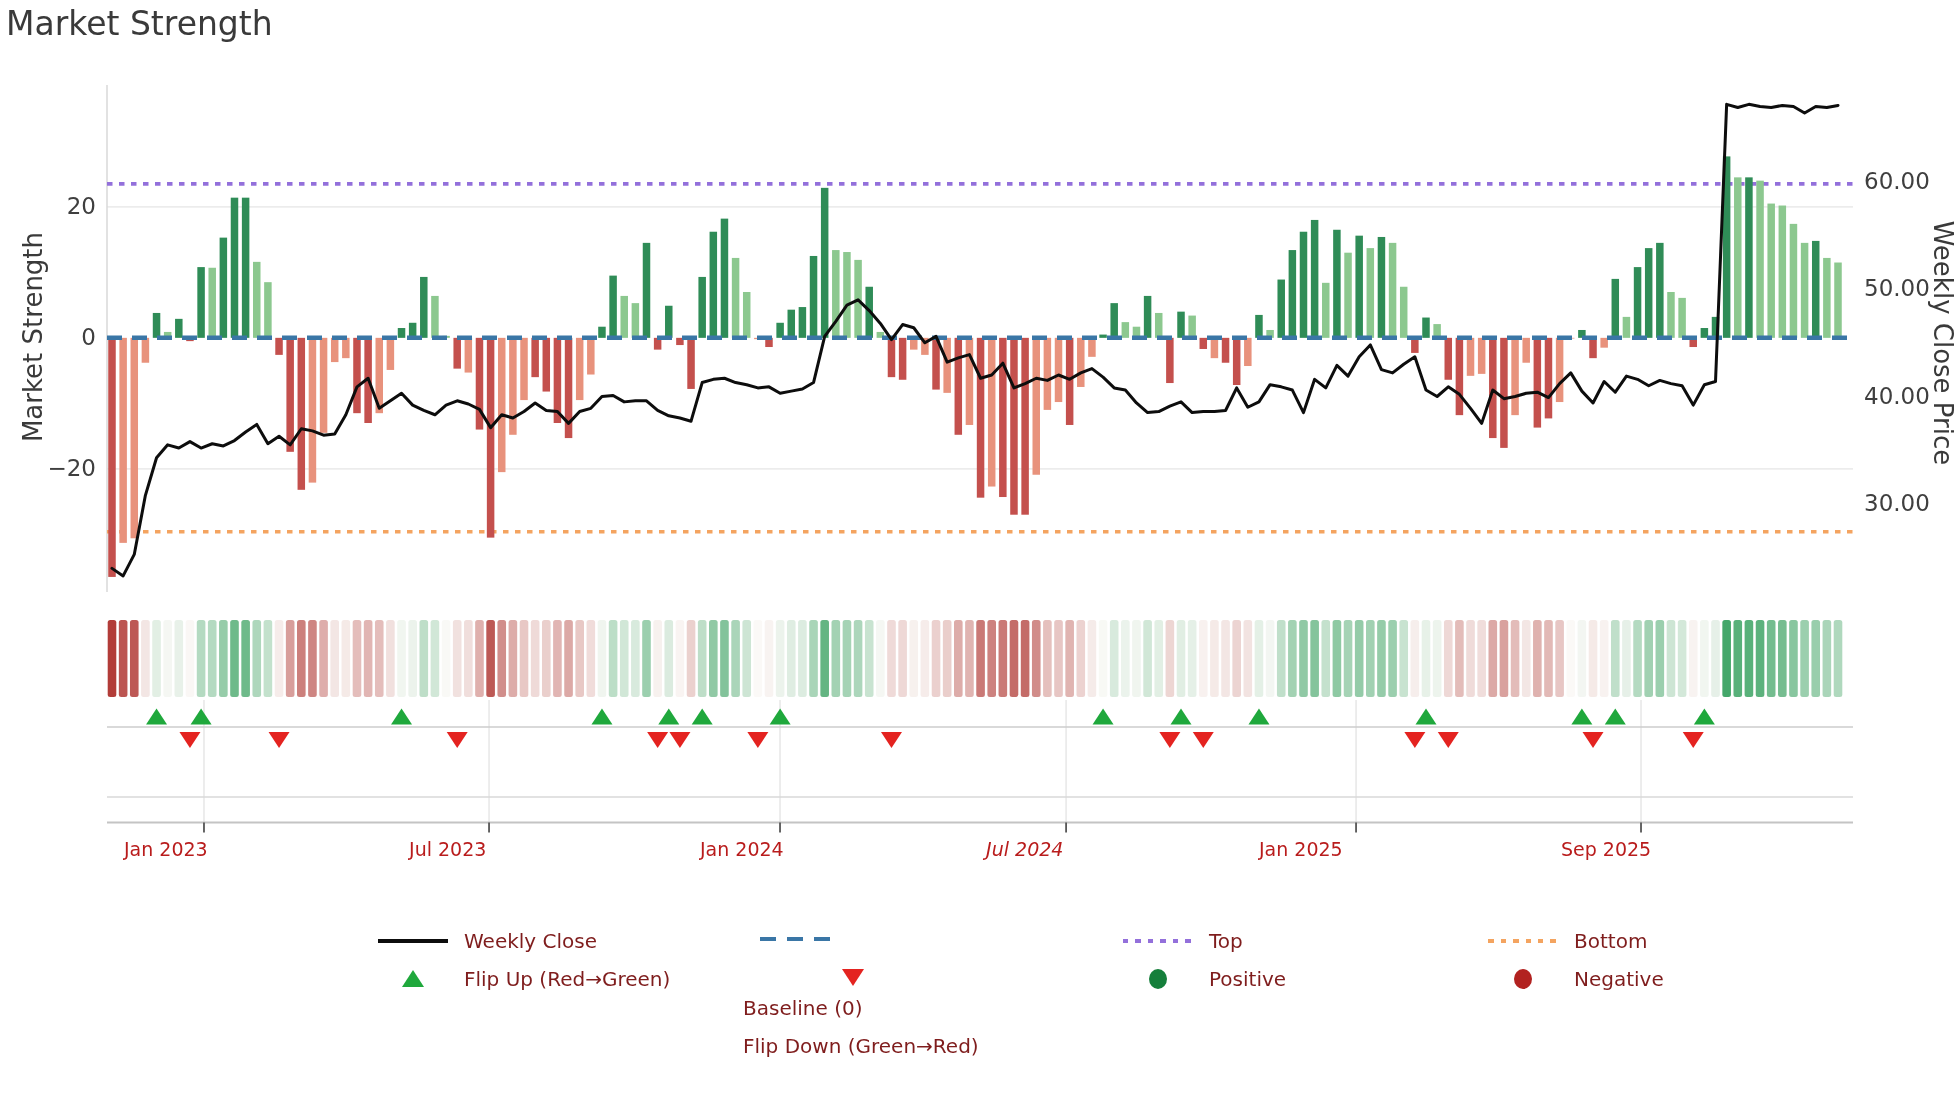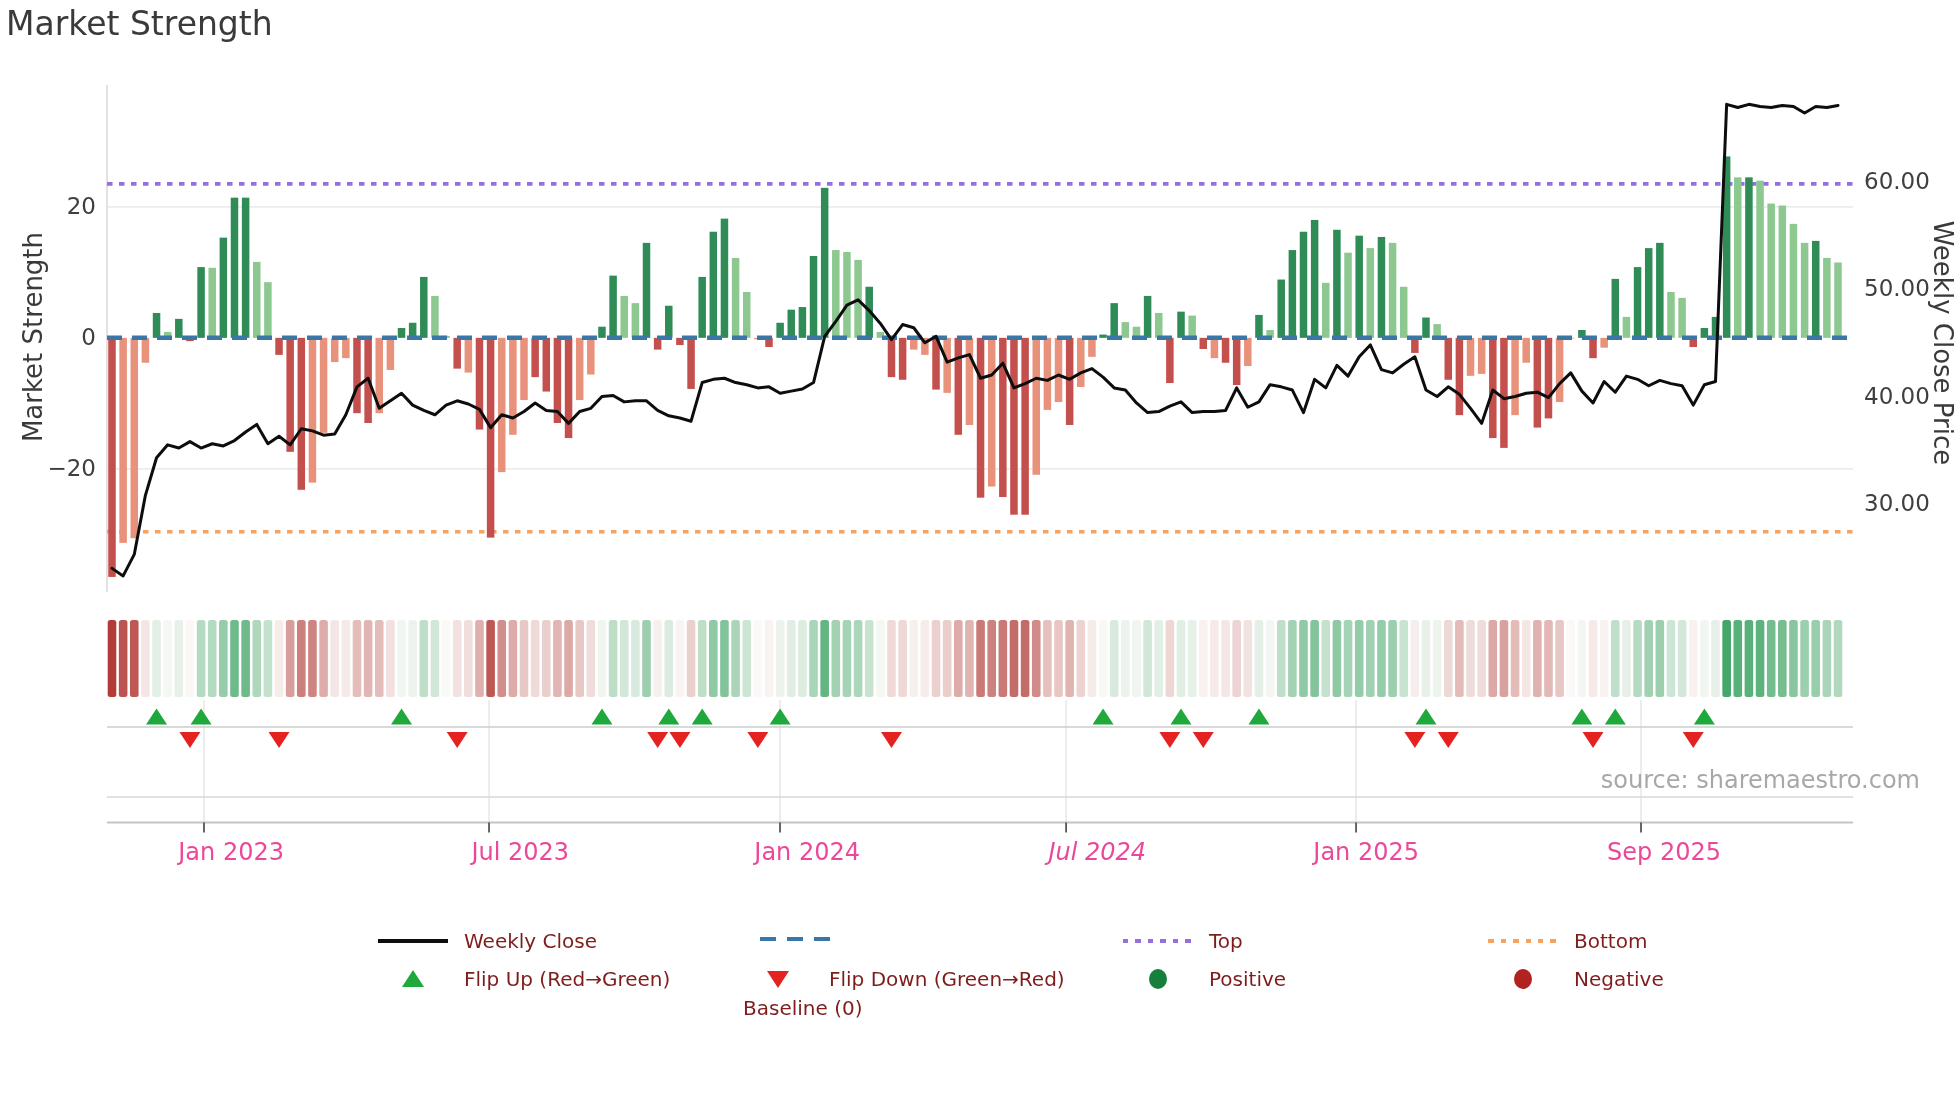--- a/index.html
+++ b/index.html
@@ -6,21 +6,21 @@
   #app{position:relative;width:1960px;height:1102px;background:#fff;overflow:hidden;
        font-family:"DejaVu Sans","Liberation Sans",sans-serif;}
   .abs{position:absolute;}
   #page-title{left:6px;top:4px;font-size:33px;color:#3a3a3a;}
   #ylabel-left{left:-112px;top:322px;width:290px;text-align:center;font-size:26px;color:#3a3a3a;
                transform:rotate(-90deg);}
   #ylabel-right{left:1798px;top:328px;width:290px;text-align:center;font-size:26px;color:#3a3a3a;
                 transform:rotate(90deg);}
   .ytick{position:absolute;width:90px;text-align:right;font-size:23px;color:#3f3f3f;}
   .ptick{position:absolute;width:110px;text-align:left;font-size:23px;color:#3f3f3f;}
-  .xtick{position:absolute;width:160px;text-align:right;font-size:24px;color:#ec4899;}
+  .xtick{position:absolute;width:160px;text-align:left;font-size:19px;color:#b91c1c;}
   #source-note{right:40px;top:766px;font-size:24px;color:#a8a8a8;}
   .legend-item{position:absolute;height:30px;display:flex;align-items:center;}
   .legend-label{font-size:20px;color:#7f1d1d;white-space:nowrap;}
   .swatch-holder{width:70px;height:26px;position:relative;margin-right:16px;flex:0 0 70px;}
   .sw-line{position:absolute;left:0;top:11px;width:70px;height:4px;}
   .sw-tri-up{position:absolute;left:24px;top:4px;width:0;height:0;
              border-left:11px solid transparent;border-right:11px solid transparent;}
   .sw-tri-dn{position:absolute;left:24px;top:5px;width:0;height:0;
              border-left:11px solid transparent;border-right:11px solid transparent;}
   .sw-circle{position:absolute;left:26px;top:3px;width:18px;height:20px;border-radius:50%;}
@@ -418,21 +418,20 @@
     </div>
   <div id="x-ticks">
       <div class="xtick" style="left:123.97909677419352px;top:838px;">Jan 2023</div>
       <div class="xtick" style="left:409.0474838709677px;top:838px;">Jul 2023</div>
       <div class="xtick" style="left:700.0176774193549px;top:838px;">Jan 2024</div>
       <div class="xtick" style="left:986.0882580645161px;top:838px;font-style:italic;">Jul 2024</div>
       <div class="xtick" style="left:1259px;top:838px;">Jan 2025</div>
       <div class="xtick" style="left:1561.0132903225806px;top:838px;">Sep 2025</div>
     </div>
 
-  <div class="abs" id="source-note">source: sharemaestro.com</div>
 
   <div id="legend">
     <div class="legend-item" style="left:378px;top:926px;">
       <div class="swatch-holder">
           <div class="sw-line" id="sw0" style="background: rgb(13, 13, 13);"></div>
         </div>
       <span class="legend-label">Weekly Close</span>
     </div>
     <div class="legend-item" style="left:743px;top:926px;flex-direction:column;">
       <div class="swatch-holder">
@@ -451,21 +450,21 @@
           <div class="sw-line" id="sw3" style="background: repeating-linear-gradient(90deg, rgb(244, 164, 96) 0px, rgb(244, 164, 96) 5.5px, transparent 5.5px, transparent 12.5px);"></div>
         </div>
       <span class="legend-label">Bottom</span>
     </div>
     <div class="legend-item" style="left:378px;top:964px;">
       <div class="swatch-holder">
           <div class="sw-tri-up" id="sw4" style="border-bottom: 17px solid rgb(31, 168, 60);"></div>
         </div>
       <span class="legend-label">Flip Up (Red→Green)</span>
     </div>
-    <div class="legend-item" style="left:743px;top:964px;">
+    <div class="legend-item" style="left:743px;top:964px;flex-direction:column;">
       <div class="swatch-holder">
           <div class="sw-tri-dn" id="sw5" style="border-top: 17px solid rgb(228, 35, 32);"></div>
         </div>
       <span class="legend-label">Flip Down (Green→Red)</span>
     </div>
     <div class="legend-item" style="left:1123px;top:964px;">
       <div class="swatch-holder">
           <div class="sw-circle" id="sw6" style="background: rgb(21, 127, 59);"></div>
         </div>
       <span class="legend-label">Positive</span>

